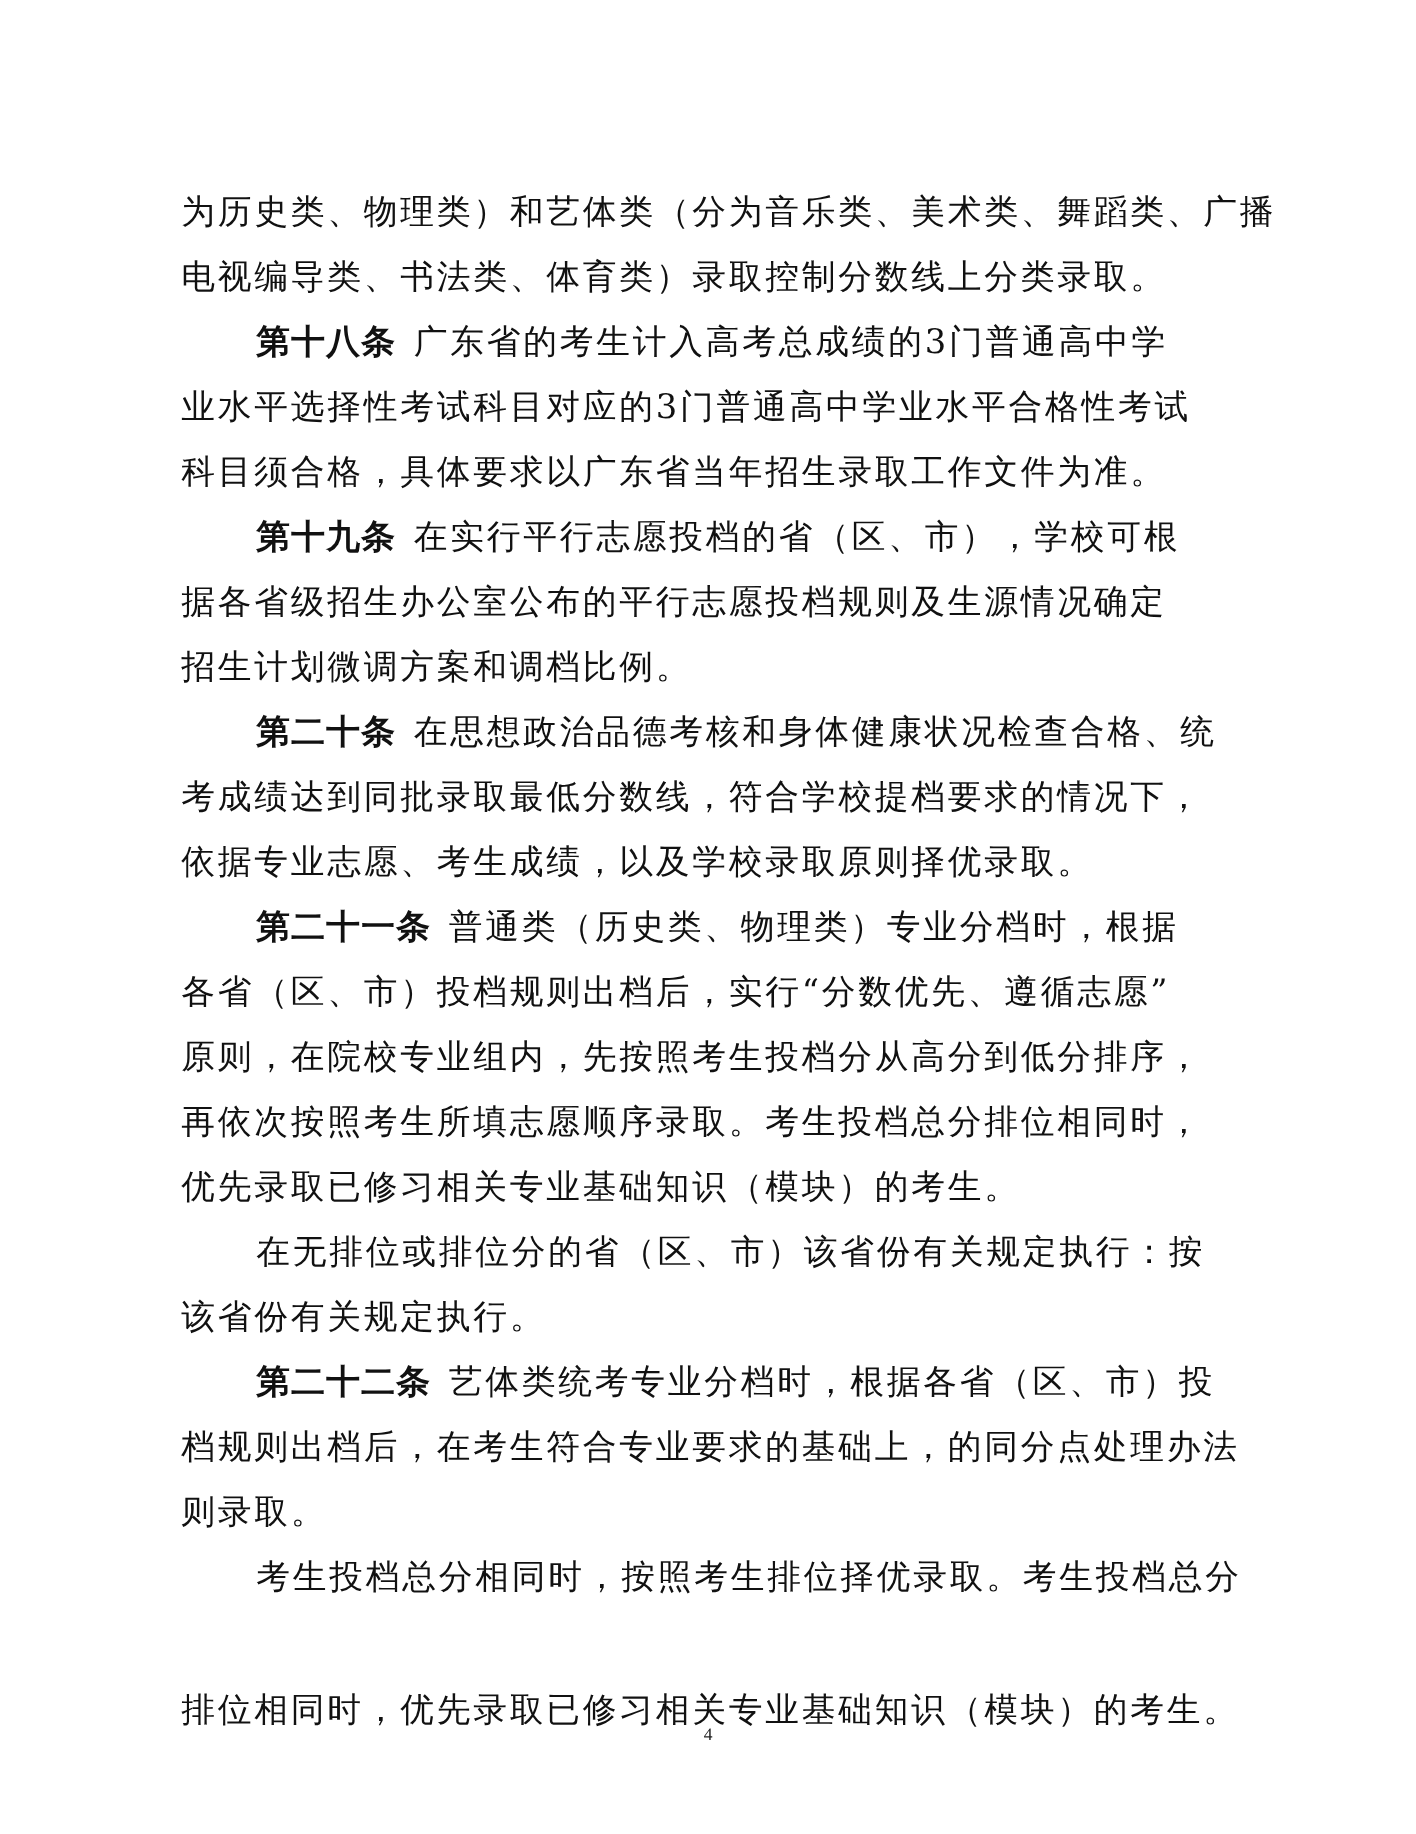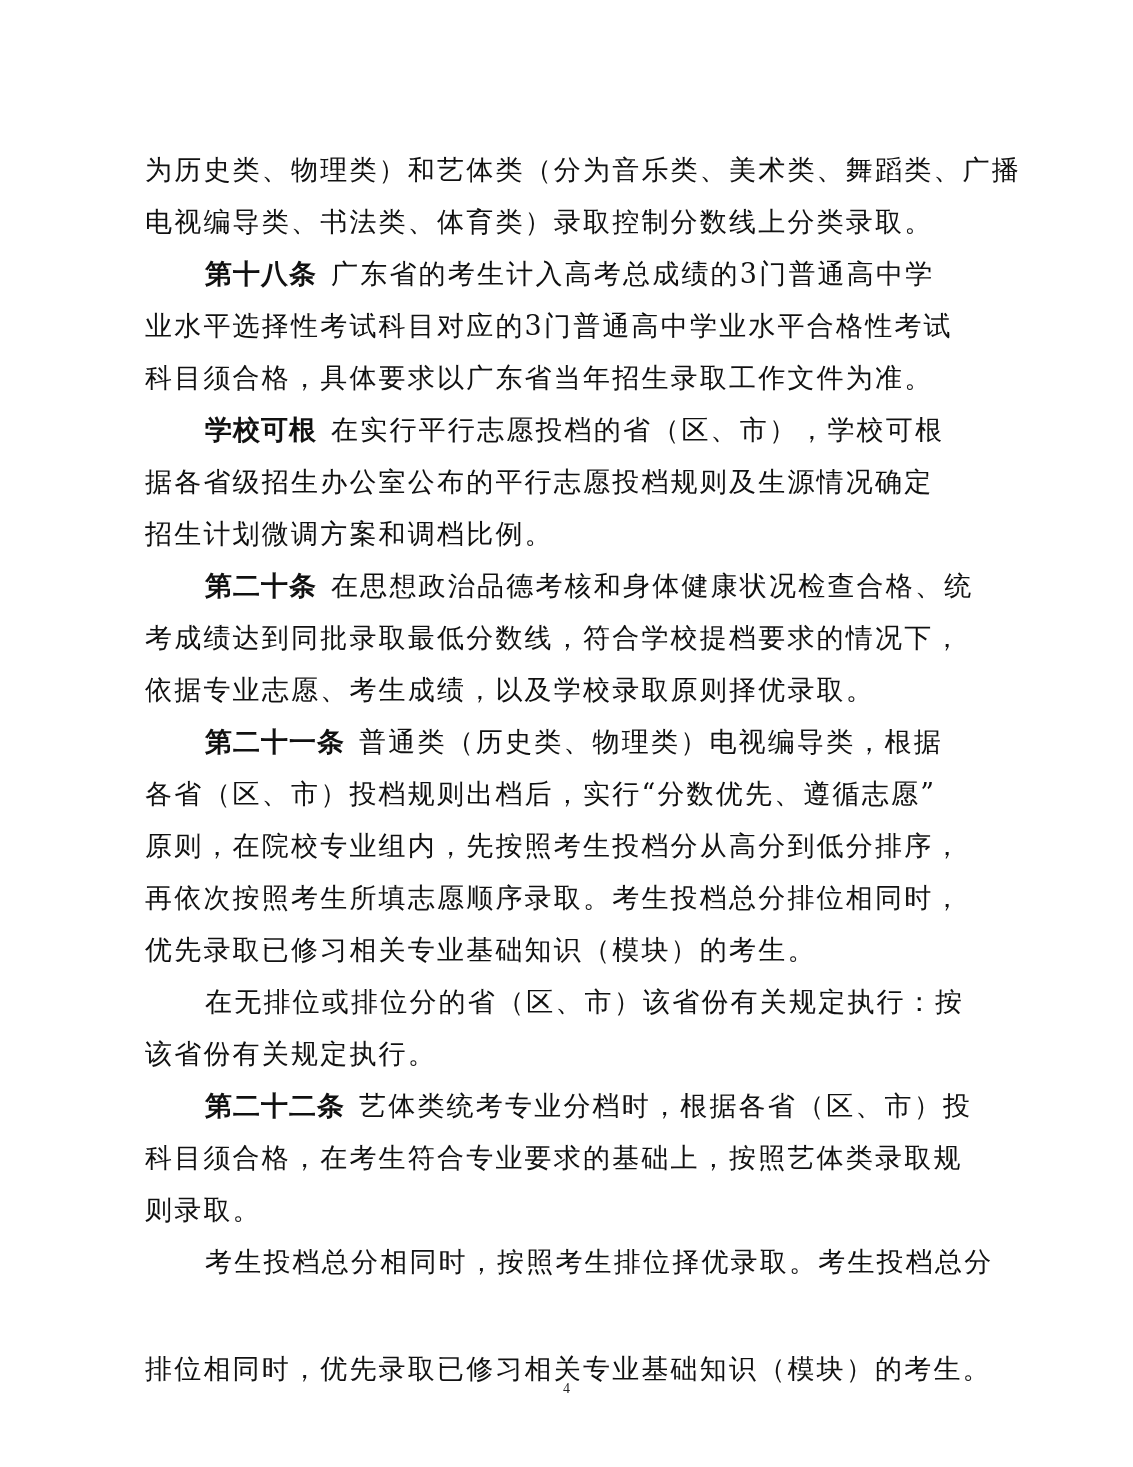--- a/index.html
+++ b/index.html
@@ -17,36 +17,36 @@
 <body>
 
 <div class="page">
   <div class="line" style="top:152px">为历史类、物理类）和艺体类（分为音乐类、美术类、舞蹈类、广播</div>
   <div class="line" style="top:204px">电视编导类、书法类、体育类）录取控制分数线上分类录取。</div>
 
   <div class="line indent" style="top:256px"><span class="bold">第十八条</span><span>广东省的考生计入高考总成绩的3门普通高中学</span></div>
   <div class="line" style="top:308px">业水平选择性考试科目对应的3门普通高中学业水平合格性考试</div>
   <div class="line" style="top:360px">科目须合格，具体要求以广东省当年招生录取工作文件为准。</div>
 
-  <div class="line indent" style="top:412px"><span class="bold">学校可根</span><span>在实行平行志愿投档的省（区、市），学校可根</span></div>
+  <div class="line indent" style="top:412px"><span class="bold">第十九条</span><span>在实行平行志愿投档的省（区、市），学校可根</span></div>
   <div class="line" style="top:464px">据各省级招生办公室公布的平行志愿投档规则及生源情况确定</div>
   <div class="line" style="top:516px">招生计划微调方案和调档比例。</div>
 
   <div class="line" style="top:620px">考成绩达到同批录取最低分数线，符合学校提档要求的情况下，</div>
   <div class="line indent" style="top:568px"><span class="bold">第二十条</span><span>在思想政治品德考核和身体健康状况检查合格、统</span></div>
   <div class="line" style="top:672px">依据专业志愿、考生成绩，以及学校录取原则择优录取。</div>
 
-  <div class="line indent" style="top:724px"><span class="bold">第二十一条</span><span>普通类（历史类、物理类）电视编导类，根据</span></div>
+  <div class="line indent" style="top:724px"><span class="bold">第二十一条</span><span>普通类（历史类、物理类）专业分档时，根据</span></div>
   <div class="line" style="top:776px">各省（区、市）投档规则出档后，实行“分数优先、遵循志愿”</div>
   <div class="line" style="top:828px">原则，在院校专业组内，先按照考生投档分从高分到低分排序，</div>
   <div class="line" style="top:932px">优先录取已修习相关专业基础知识（模块）的考生。</div>
   <div class="line" style="top:880px">再依次按照考生所填志愿顺序录取。考生投档总分排位相同时，</div>
   <div class="line indent" style="top:984px">在无排位或排位分的省（区、市）该省份有关规定执行：按</div>
   <div class="line" style="top:1036px">该省份有关规定执行。</div>
 
   <div class="line indent" style="top:1088px"><span class="bold">第二十二条</span><span>艺体类统考专业分档时，根据各省（区、市）投</span></div>
-  <div class="line" style="top:1140px">科目须合格，在考生符合专业要求的基础上，按照艺体类录取规</div>
+  <div class="line" style="top:1140px">档规则出档后，在考生符合专业要求的基础上，的同分点处理办法</div>
   <div class="line" style="top:1192px">则录取。</div>
   <div class="line indent" style="top:1244px">考生投档总分相同时，按照考生排位择优录取。考生投档总分</div>
   <div class="line" style="top:1351px">排位相同时，优先录取已修习相关专业基础知识（模块）的考生。</div>
 
   <div class="pagenum">4</div>
 </div>
 
 </body></html>

